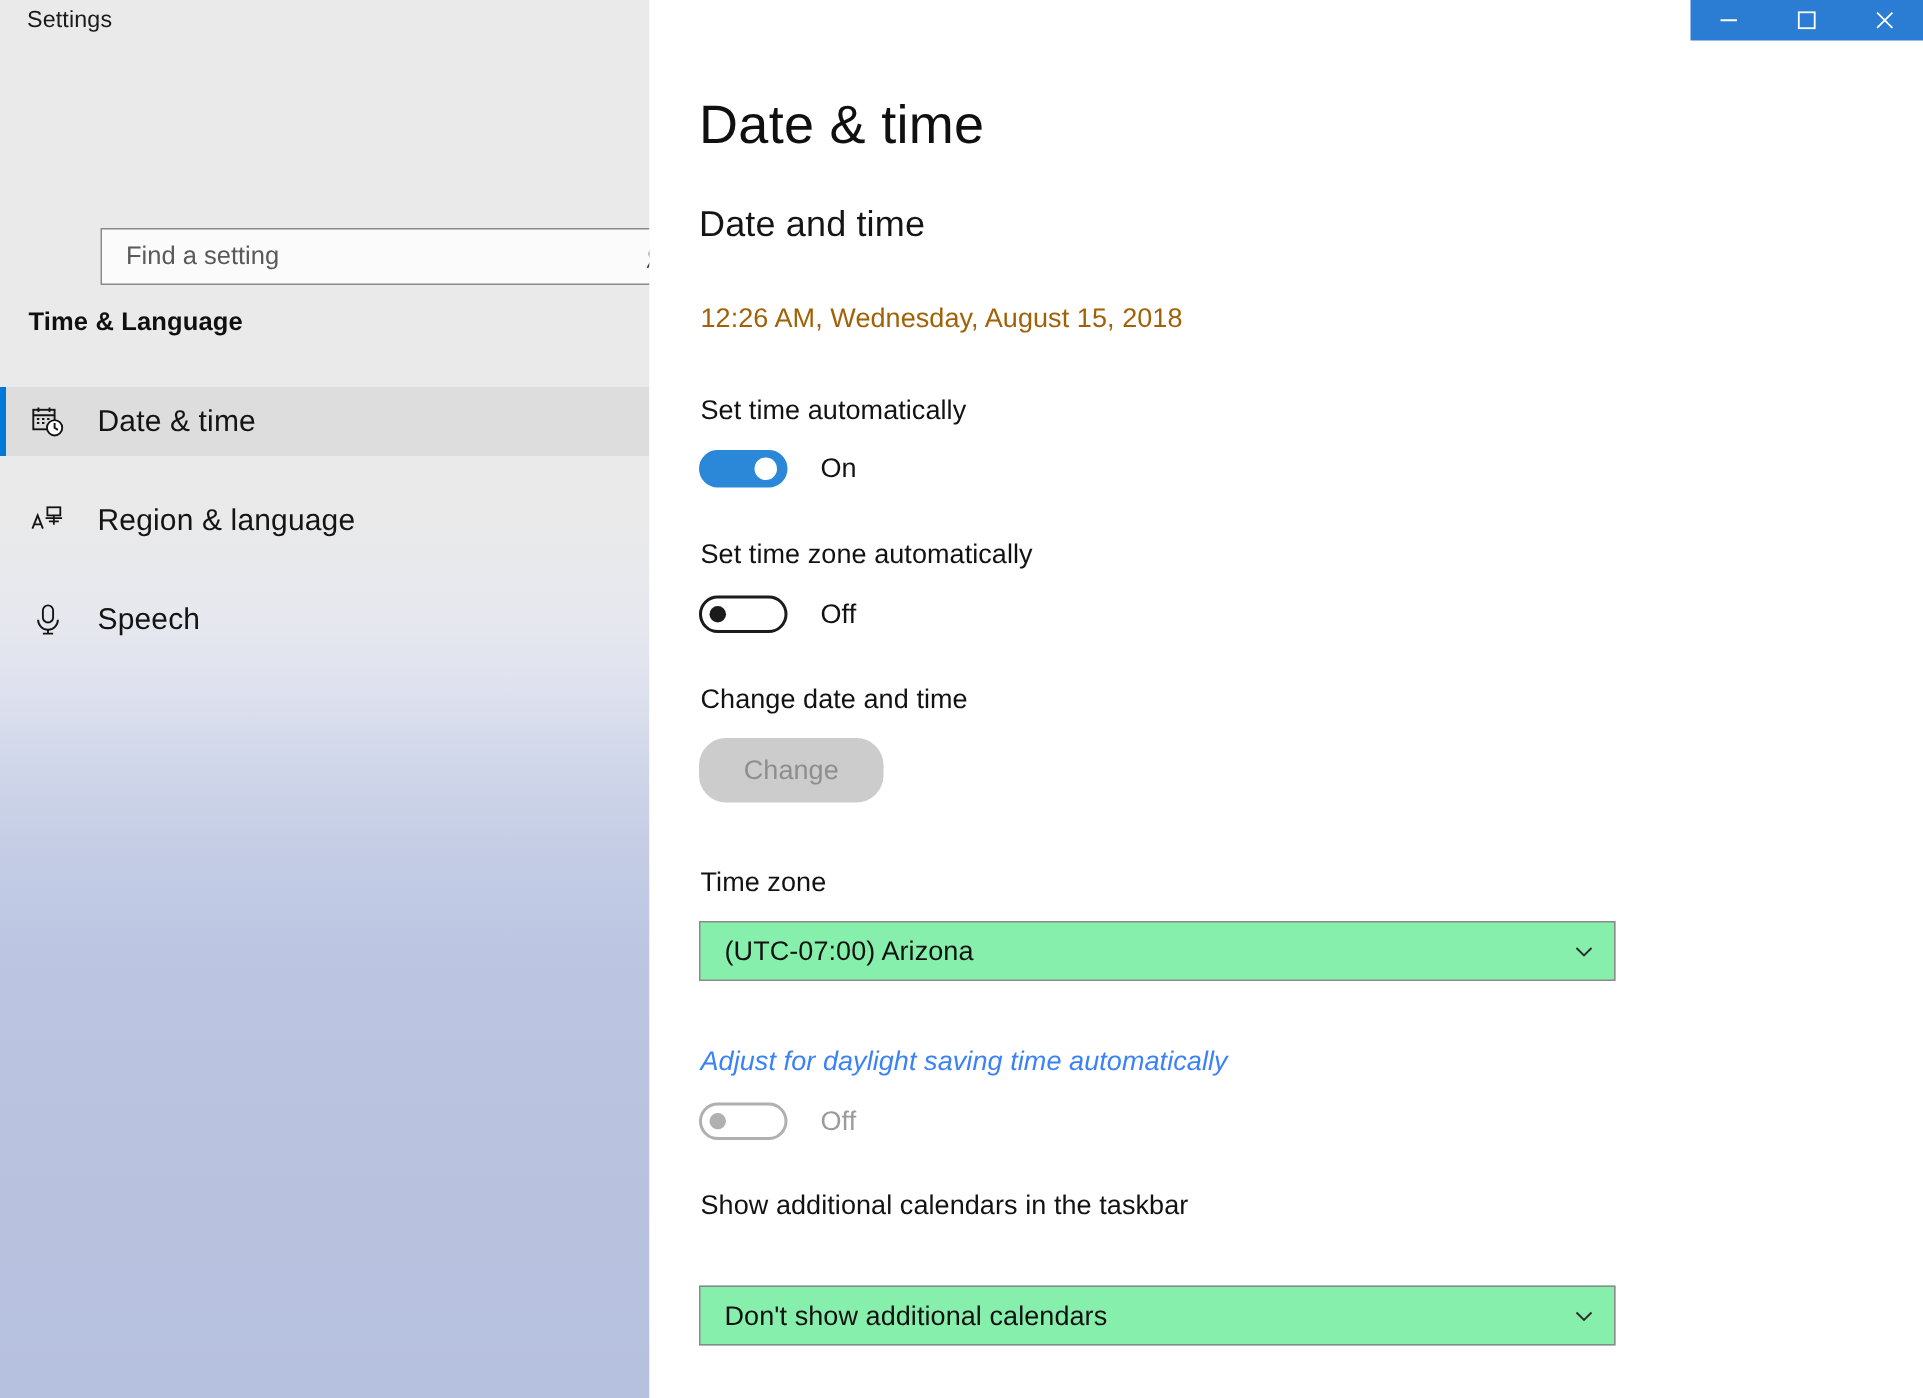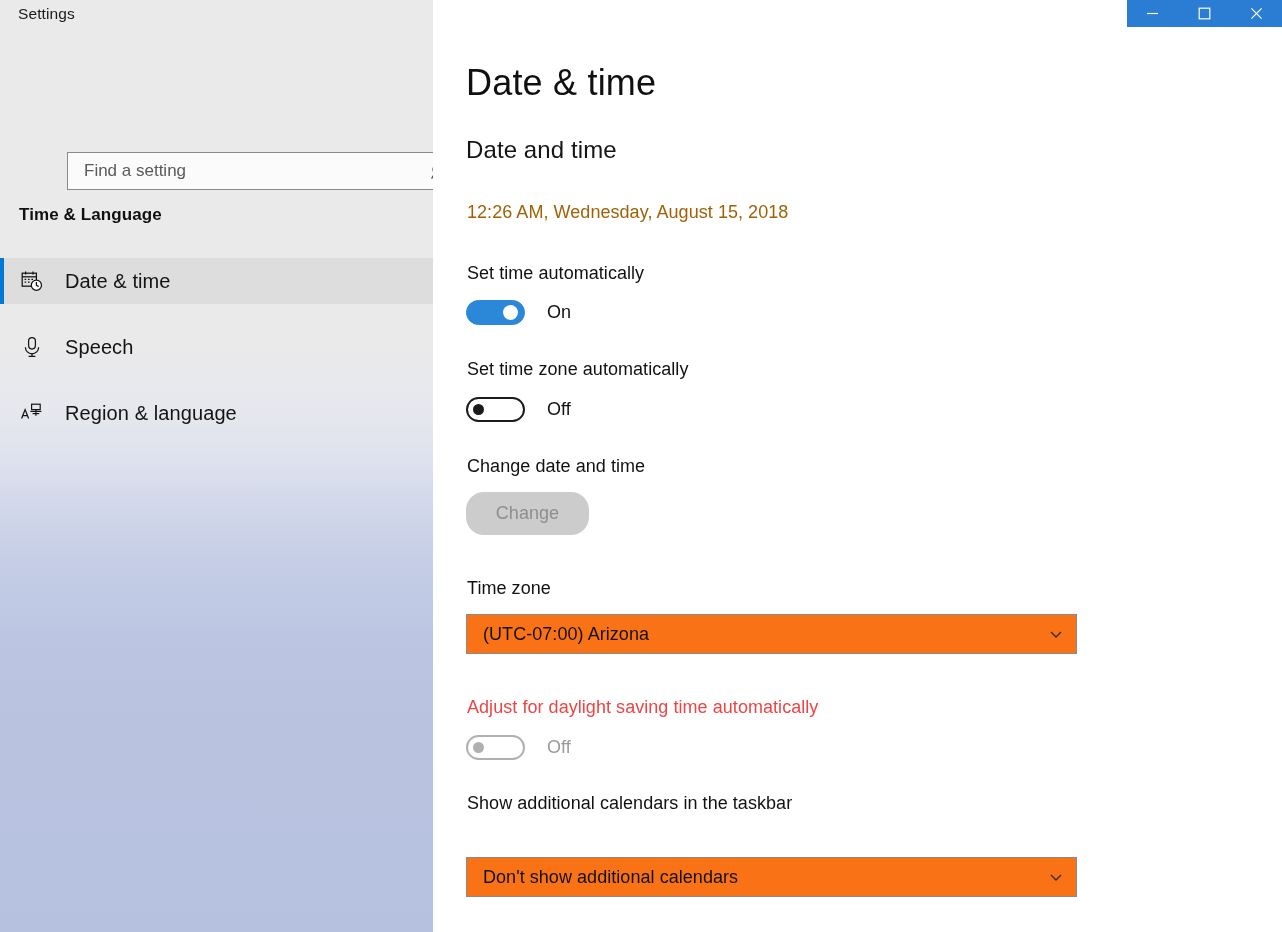--- a/index.html
+++ b/index.html
@@ -196,21 +196,21 @@
     line-height: 1;
   }
 
   .setting-label {
     position: absolute;
     font-size: 18px;
     color: #121212;
     letter-spacing: 0.05px;
     line-height: 1;
   }
-  .setting-label.disabled { color: #ef4444; }
+  .setting-label.disabled { color: #3b82f6; font-style: italic; }
 
   
   .toggle-row {
     position: absolute;
     display: flex;
     align-items: center;
   }
   .toggle {
     position: relative;
     width: 59px; height: 25px;
@@ -262,21 +262,21 @@
     font-size: 18px;
     color: #8e8e8e;
     letter-spacing: 0.05px;
     cursor: default;
     padding: 0;
   }
 
   .combo {
     position: absolute;
     height: 40px;
-    background: #f97316;
+    background: #86efac;
     border: 1.6px solid #8a8a8a;
     display: flex;
     align-items: center;
     cursor: default;
   }
   .combo-value {
     flex: 1;
     font-size: 18px;
     color: #121212;
     padding-left: 16px;
@@ -350,40 +350,40 @@
             <path d="M4.6 10.3 h1.6 M8 10.3 h1.6 M11.4 10.3 h1.6 M4.6 13 h1.6 M8 13 h1.6"></path>
             <circle cx="16.4" cy="16.2" r="5.1" fill="#ffffff"></circle>
             <path d="M16.4 13 V16.2 L18.6 17.6" stroke-width="1.3"></path>
           </svg>
         </span>
         <span class="nav-label">Date &amp; time</span>
       </div>
 
       <div class="nav-item">
         <span class="nav-icon">
-          <svg width="24" height="24" viewBox="0 0 24 24" fill="none" stroke="currentColor" stroke-width="1.25">
-            <rect x="8.6" y="2.6" width="6.8" height="11.4" rx="3.4"></rect>
-            <path d="M5.4 12.2 a6.6 6.6 0 0 0 13.2 0"></path>
-            <path d="M12 18.8 V21.4 M8.6 21.4 H15.4"></path>
-          </svg>
-        </span>
-        <span class="nav-label">Speech</span>
-      </div>
-
-      <div class="nav-item">
-        <span class="nav-icon">
           <svg width="24" height="24" viewBox="0 0 24 24" fill="none" stroke="currentColor" stroke-width="1.2">
             <path d="M1.6 17.4 L5.1 8.6 L8.6 17.4 M2.9 14.6 H7.3" stroke-width="1.25"></path>
             <rect x="11.6" y="3.2" width="8.6" height="5.4"></rect>
             <path d="M10.4 10.4 H21.4"></path>
             <path d="M15.9 8.6 V14.8"></path>
             <path d="M12.6 12.6 H19.2"></path>
           </svg>
         </span>
         <span class="nav-label">Region &amp; language</span>
+      </div>
+
+      <div class="nav-item">
+        <span class="nav-icon">
+          <svg width="24" height="24" viewBox="0 0 24 24" fill="none" stroke="currentColor" stroke-width="1.25">
+            <rect x="8.6" y="2.6" width="6.8" height="11.4" rx="3.4"></rect>
+            <path d="M5.4 12.2 a6.6 6.6 0 0 0 13.2 0"></path>
+            <path d="M12 18.8 V21.4 M8.6 21.4 H15.4"></path>
+          </svg>
+        </span>
+        <span class="nav-label">Speech</span>
       </div>
 
     </div>
   </div>
 
   <div class="content">
 
     <div class="page-title">Date &amp; time</div>
     <div class="section-header">Date and time</div>
     <div class="current-datetime">12:26 AM, Wednesday, August 15, 2018</div>

